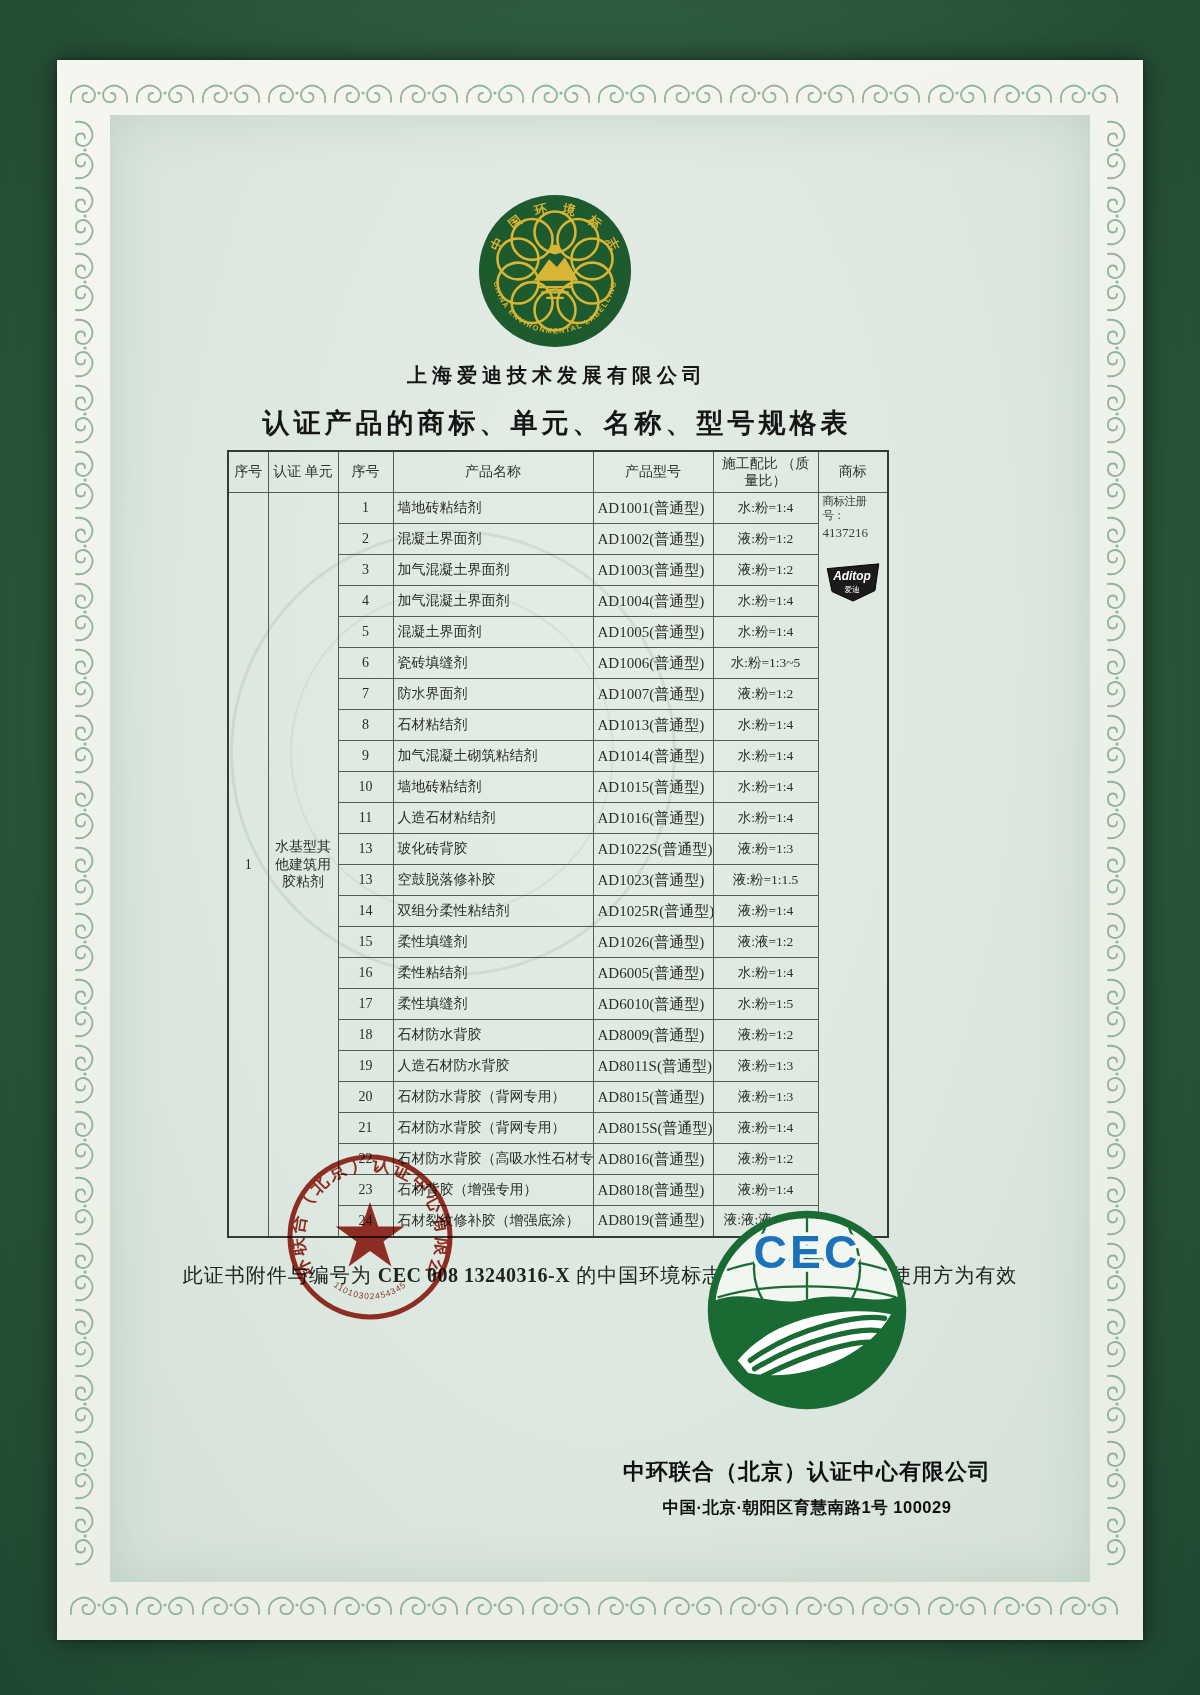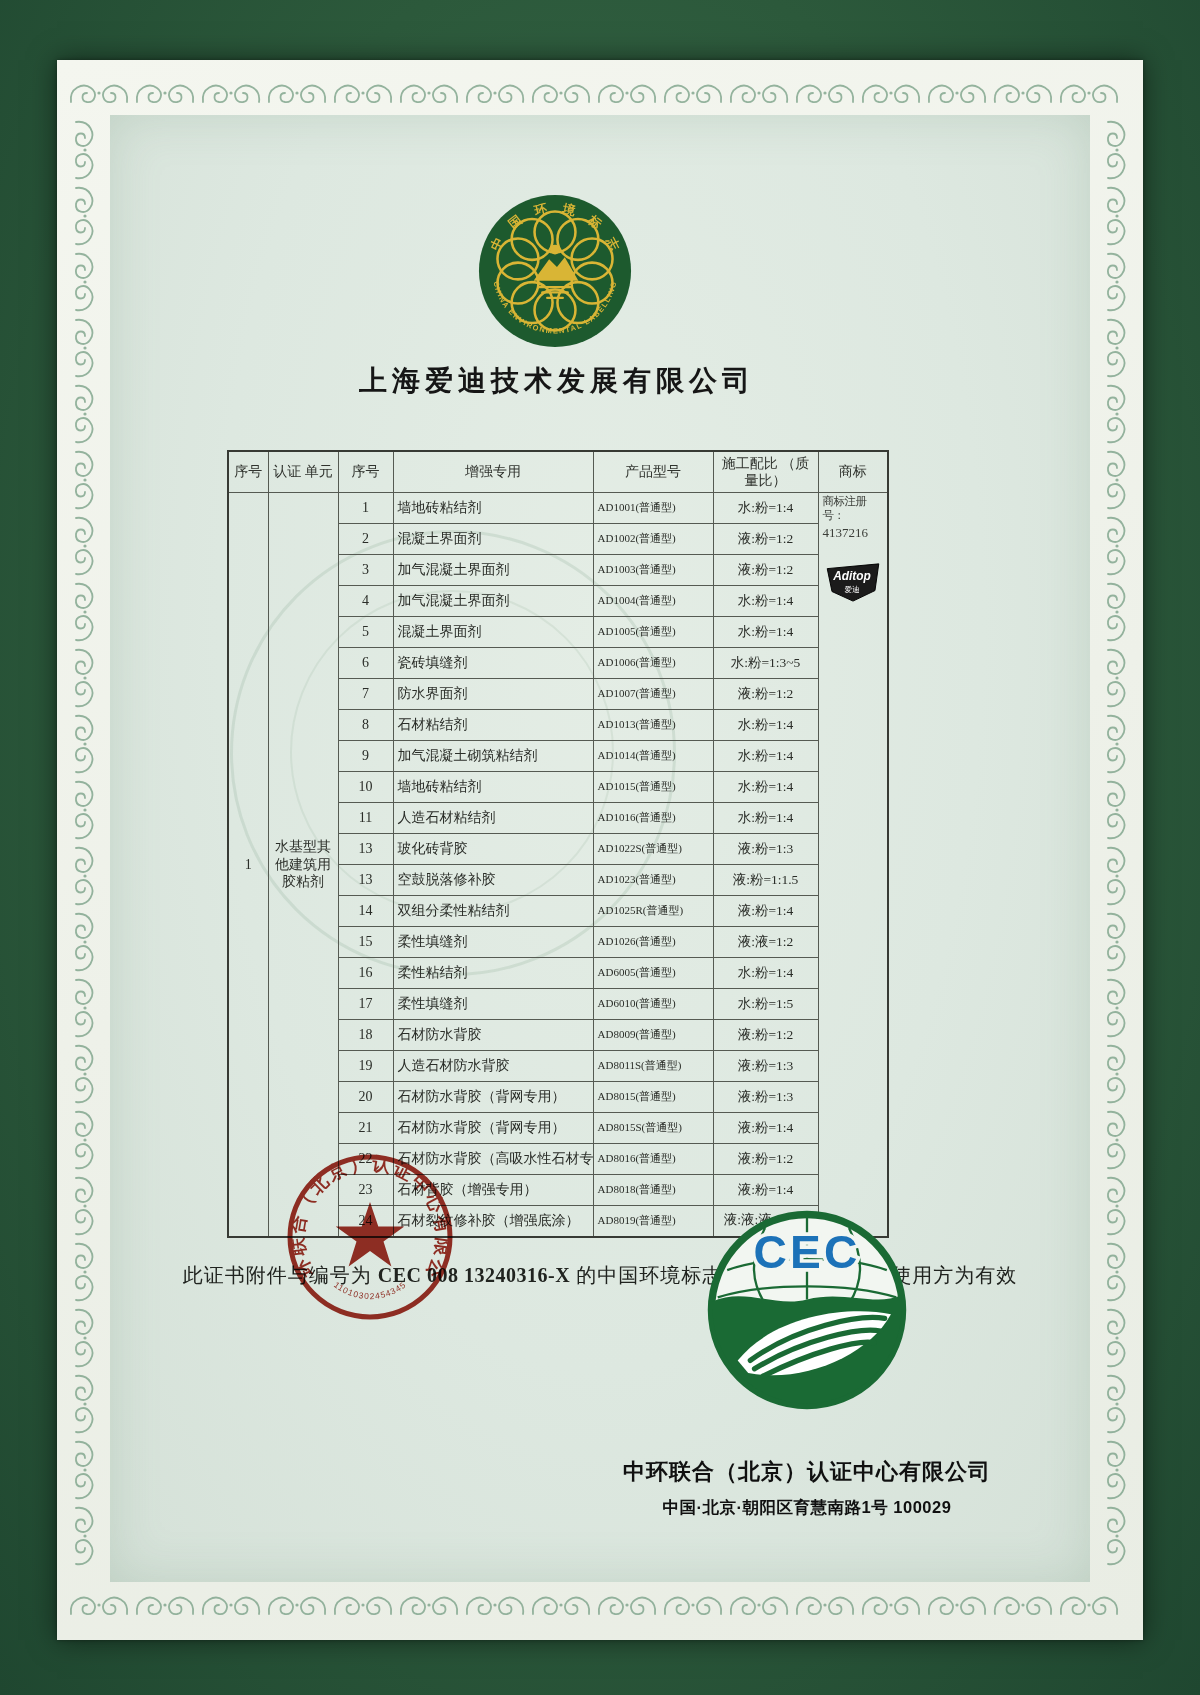--- a/index.html
+++ b/index.html
@@ -27,21 +27,21 @@
   .watermark-ring{
     position:absolute;border-radius:50%;
     border:3px solid rgba(130,165,138,.20);
     pointer-events:none;
   }
   .watermark-ring.inner{border-width:2px;border-color:rgba(130,165,138,.14);}
 
   .emblem{position:absolute;left:367px;top:78px;width:156px;height:156px;}
   .title1{
     position:absolute;left:0;top:247px;width:894px;text-align:center;
-    font-size:28px;letter-spacing:5px;color:#161616;font-weight:600;
+    font-size:20px;letter-spacing:5px;color:#161616;font-weight:600;
   }
   .title2{
     position:absolute;left:0;top:290px;width:894px;text-align:center;
     font-size:27px;letter-spacing:4px;color:#161616;font-weight:600;
   }
 
   table.products{
     position:absolute;left:117px;top:335px;width:660px;
     border-collapse:collapse;table-layout:fixed;
     font-size:14px;color:#2a2d28;
@@ -53,21 +53,21 @@
     line-height:1.25;
     overflow:hidden;
   }
   table.products{border:2px solid #373a34;}
   table.products thead th{
     font-weight:normal;font-size:14px;height:38px;text-align:center;color:#30332e;
   }
   table.products tbody tr{height:31px;}
   td.c-idx{text-align:center;}
   td.c-name{text-align:left;padding-left:13px;white-space:nowrap;}
-  td.c-model{text-align:left;padding-left:9px;white-space:nowrap;font-size:11px;}
+  td.c-model{text-align:left;padding-left:9px;white-space:nowrap;font-size:15px;}
   td.c-ratio{text-align:center;padding-left:7px;white-space:nowrap;font-size:13.5px;}
   td.c-unitidx{text-align:center;vertical-align:middle;}
   td.c-unit{text-align:center;vertical-align:middle;padding:4px 6px;line-height:1.6;}
   td.c-tm{vertical-align:top;text-align:left;padding-top:100px;}
   .tm-reg-label{font-size:11.5px;letter-spacing:-0.5px;color:#3a3d38;}
   .tm-reg-number{font-size:13px;margin-top:2px;color:#3a3d38;}
   .tm-badge{margin:20px auto 0;display:block;}
 
   .footer-line{
     position:absolute;left:0;top:1147px;width:980px;text-align:center;
@@ -220,37 +220,38 @@
         <path id="embBotArc" d="M16,80 A64,64 0 0 0 144,80" fill="none"></path>
         <text font-size="13" font-weight="bold" fill="#d9b535" text-anchor="middle" font-family="Liberation Serif, DejaVu Serif, serif">
           <textPath href="#embTopArc" startOffset="50%" textLength="150" lengthAdjust="spacing">中国环境标志</textPath>
         </text>
         <text font-size="7.6" font-weight="bold" fill="#d9b535" text-anchor="middle" font-family="Liberation Sans, DejaVu Sans, sans-serif" letter-spacing="0.6">
           <textPath href="#embBotArc" startOffset="50%" textLength="178" lengthAdjust="spacing">CHINA ENVIRONMENTAL LABELLING</textPath>
         </text>
       </svg>
 
       <div class="title1">上海爱迪技术发展有限公司</div>
+      <div class="title2">认证产品的商标、单元、名称、型号规格表</div>
 
       <table class="products">
         <colgroup>
           <col style="width:40px">
             <col style="width:70px">
             <col style="width:55px">
           <col style="width:200px">
             <col style="width:120px">
             <col style="width:105px">
           <col style="width:70px">
         </colgroup>
         <thead>
           <tr>
             <th>序号</th>
             <th>认证 单元</th>
             <th>序号</th>
-            <th>增强专用</th>
+            <th>产品名称</th>
             <th>产品型号</th>
             <th>施工配比 （质量比）</th>
             <th>商标</th>
           </tr>
         </thead>
         <tbody>
           <tr>
             <td class="c-unitidx" rowspan="24">1</td>
             <td class="c-unit" rowspan="24">水基型其他建筑用胶粘剂</td>
             <td class="c-idx">1</td>

